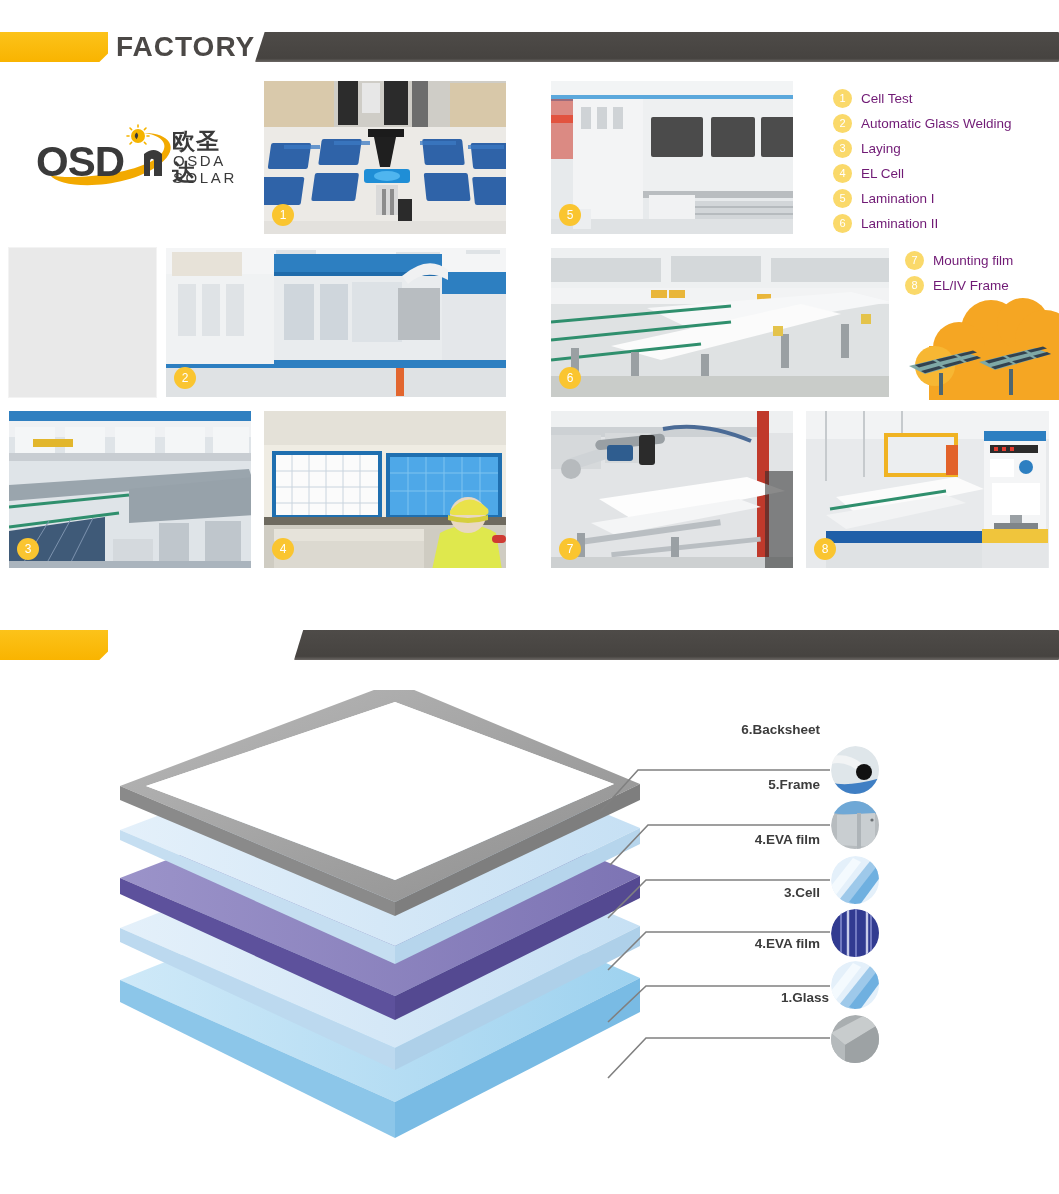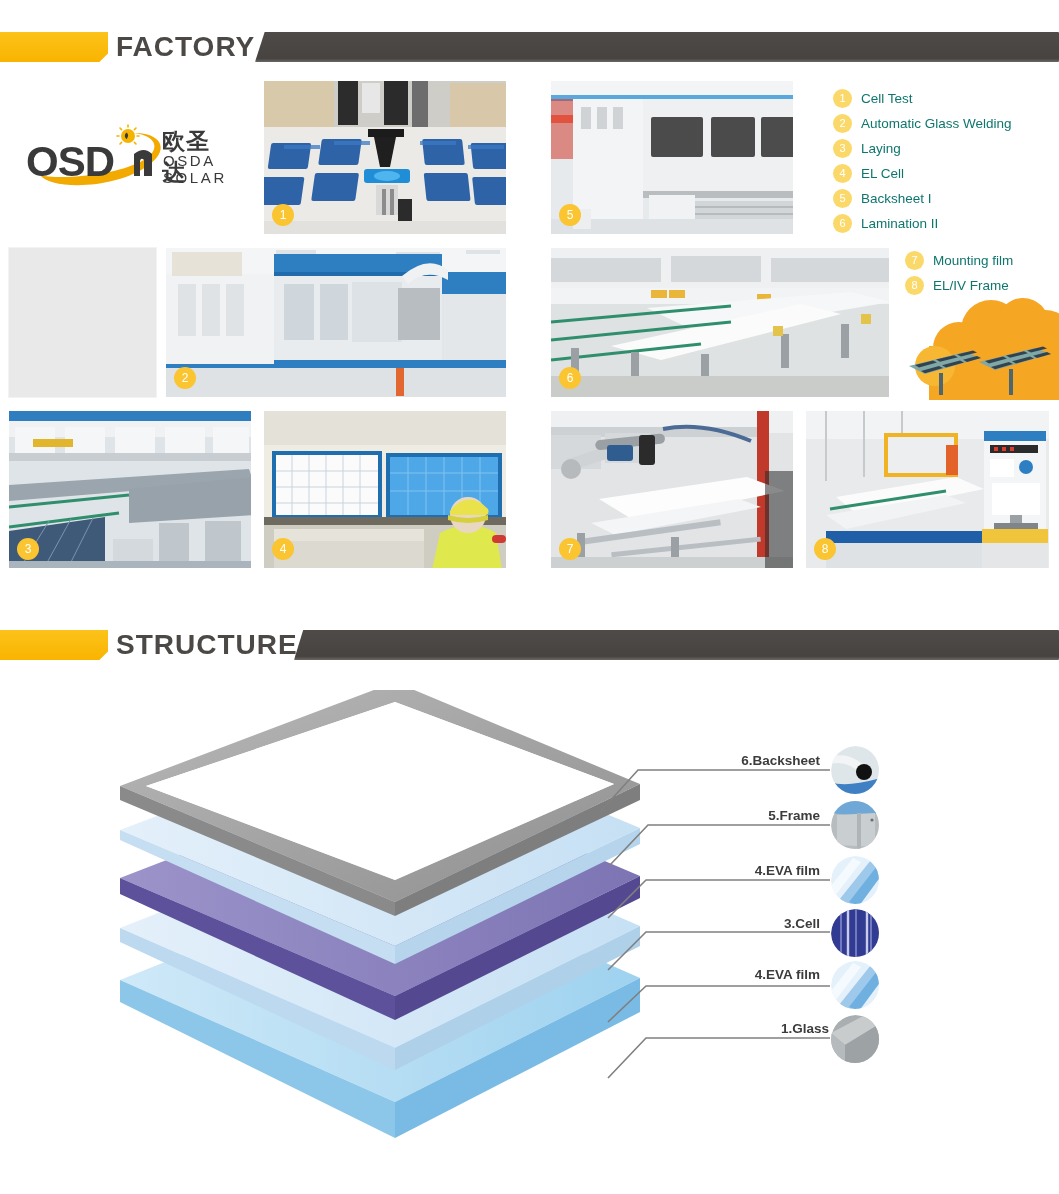--- a/index.html
+++ b/index.html
@@ -47,30 +47,30 @@
 
   
   .legend { position: absolute; }
   .legend-row { position: relative; height: 25px; display: flex; align-items: center; }
   .legend-num {
     width: 19px; height: 19px; border-radius: 50%;
     background: #fad96a; color: #ffffff;
     font-size: 11px; line-height: 19px; text-align: center;
     flex: 0 0 auto; margin-right: 9px;
   }
-  .legend-label { font-size: 13.5px; color: #0f766e; white-space: nowrap; }
+  .legend-label { font-size: 13.5px; color: #701a75; white-space: nowrap; }
 
   
   .solar-illu { position: absolute; overflow: hidden; }
 
   
   .struct { position: absolute; }
   .layer-label {
     position: absolute; font-size: 13.5px; font-weight: bold; color: #3c3c3c;
-    white-space: nowrap; text-align: right; margin-top: 31px;
+    white-space: nowrap; text-align: right;
   }
   .thumb {
     position: absolute; width: 50px; height: 50px; border-radius: 50%;
     overflow: hidden; border: 1px solid #ffffff;
   }
 
   
   .s1 { background:
       linear-gradient(180deg,#cfcfcb 0%,#d7d6d2 28%,#eceae6 29%,#e9e7e3 100%); }
   .s5 { background: linear-gradient(180deg,#d8dde2 0%,#eef1f3 18%,#e4e7ea 100%); }
@@ -85,21 +85,21 @@
 <body>
 
 <div class="page">
 
   <div class="section-head" style="top:26px;">
     <div class="head-yellow"></div>
     <div class="head-title">FACTORY</div>
     <div class="head-dark" style="left:255px; width:804px;"></div>
   </div>
 
-  <div style="position:absolute;left:22px;top:120px;width:210px;height:70px;">
+  <div style="position:absolute;left:32px;top:120px;width:210px;height:70px;">
     <svg width="210" height="70" viewBox="0 0 210 70">
 
       <path d="M18 55 C 28 70, 95 70, 128 44 C 150 27, 135 12, 112 13 C 135 16, 140 30, 120 41 C 92 56, 36 60, 18 55 Z" fill="#f2a900"></path>
 
       <g transform="translate(106,16)">
         <circle cx="0" cy="0" r="7" fill="#f5b400"></circle>
         <path d="M-1.6 -3.4 q3.4 2.2 0.2 6.6 q-3.6 -3 -0.2 -6.6 Z" fill="#3a3a3a"></path>
         <g stroke="#f5b400" stroke-width="1.6" stroke-linecap="round">
           <line x1="0" y1="-11" x2="0" y2="-9"></line>
           <line x1="8" y1="-8" x2="6.4" y2="-6.4"></line>
@@ -205,21 +205,21 @@
     <div class="legend-row">
       <div class="legend-num">3</div>
       <div class="legend-label">Laying</div>
     </div>
     <div class="legend-row">
       <div class="legend-num">4</div>
       <div class="legend-label">EL Cell</div>
     </div>
     <div class="legend-row">
       <div class="legend-num">5</div>
-      <div class="legend-label">Backsheet I</div>
+      <div class="legend-label">Lamination I</div>
     </div>
     <div class="legend-row">
       <div class="legend-num">6</div>
       <div class="legend-label">Lamination II</div>
     </div>
   </div>
 
   <div class="placeholder" style="left:8px;top:247px;width:149px;height:151px;"></div>
 
   <div class="photo" style="left:165px;top:247px;width:342px;height:151px;">
@@ -513,21 +513,20 @@
           <rect x="176" y="118" width="66" height="16" fill="#f0c53c"></rect>
           <rect x="176" y="132" width="66" height="27" fill="#e4e6e8"></rect>
         </g>
       </svg>
     </div>
     <div class="badge">8</div>
   </div>
 
   <div class="section-head" style="top:624px;">
     <div class="head-yellow"></div>
-    <div class="head-title">STRUCTURE</div>
     <div class="head-dark" style="left:294px; width:765px;"></div>
   </div>
 
   <div class="struct" style="left:0px;top:690px;width:1059px;height:470px;">
     <svg width="1059" height="470" viewBox="0 0 1059 470">
       <defs>
         <linearGradient id="gFrameTop" x1="0" y1="0" x2="1" y2="1">
           <stop offset="0%" stop-color="#b9b9b9"></stop>
             <stop offset="100%" stop-color="#8f8f8f"></stop>
         </linearGradient>

